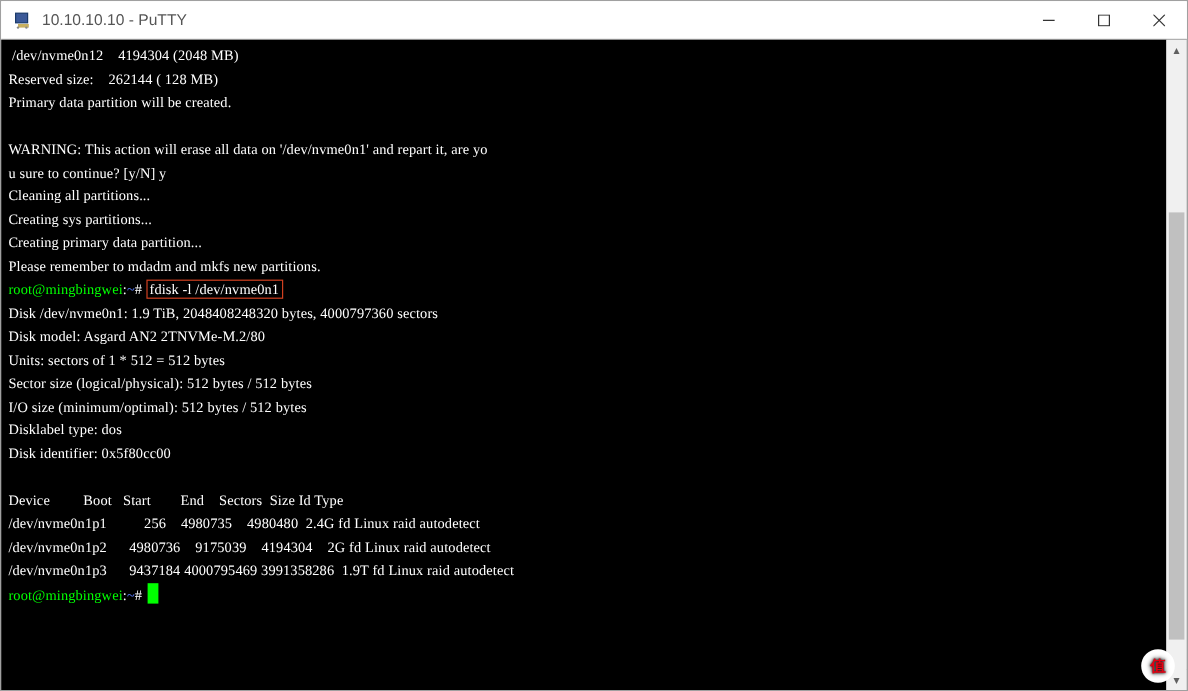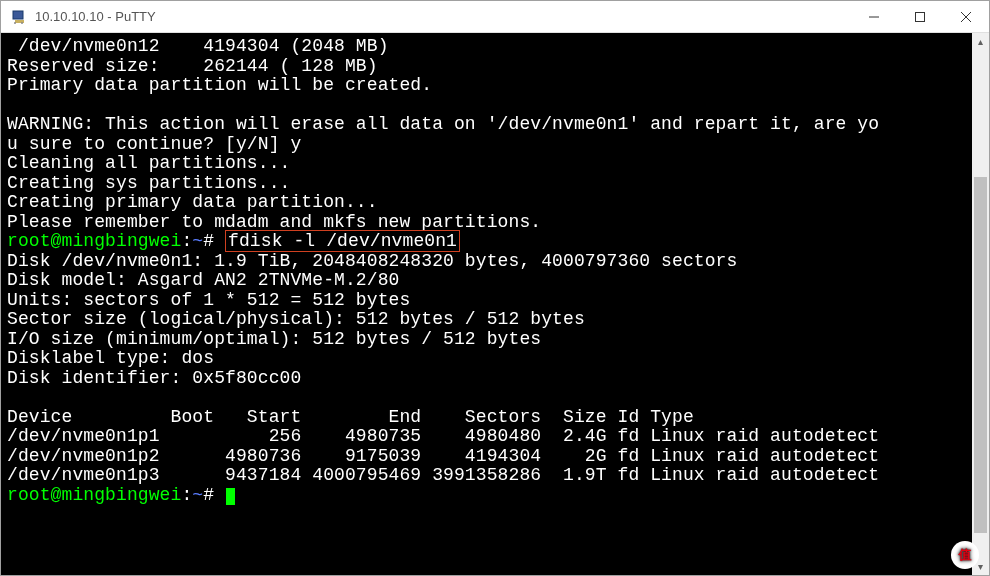--- a/index.html
+++ b/index.html
@@ -50,22 +50,22 @@
     }
     .win-btn svg { width: 10px; height: 10px; }
     .terminal {
       flex: 1;
       background: #000;
       position: relative;
       overflow: hidden;
     }
     .terminal-inner {
       padding: 4px 6px;
-      font-family: Liberation Mono, monospace;
-      font-size: 18px;
+      font-family: Liberation Serif, serif;
+      font-size: 12px;
       line-height: 19.5px;
       color: #fff;
       white-space: pre;
       letter-spacing: 0.1px;
     }
     .prompt-user { color: #00ff00; }
     .prompt-sep { color: #fff; }
     .prompt-path { color: #5a7dff; }
     .cmd { color: #fff; }
     .red-box {

